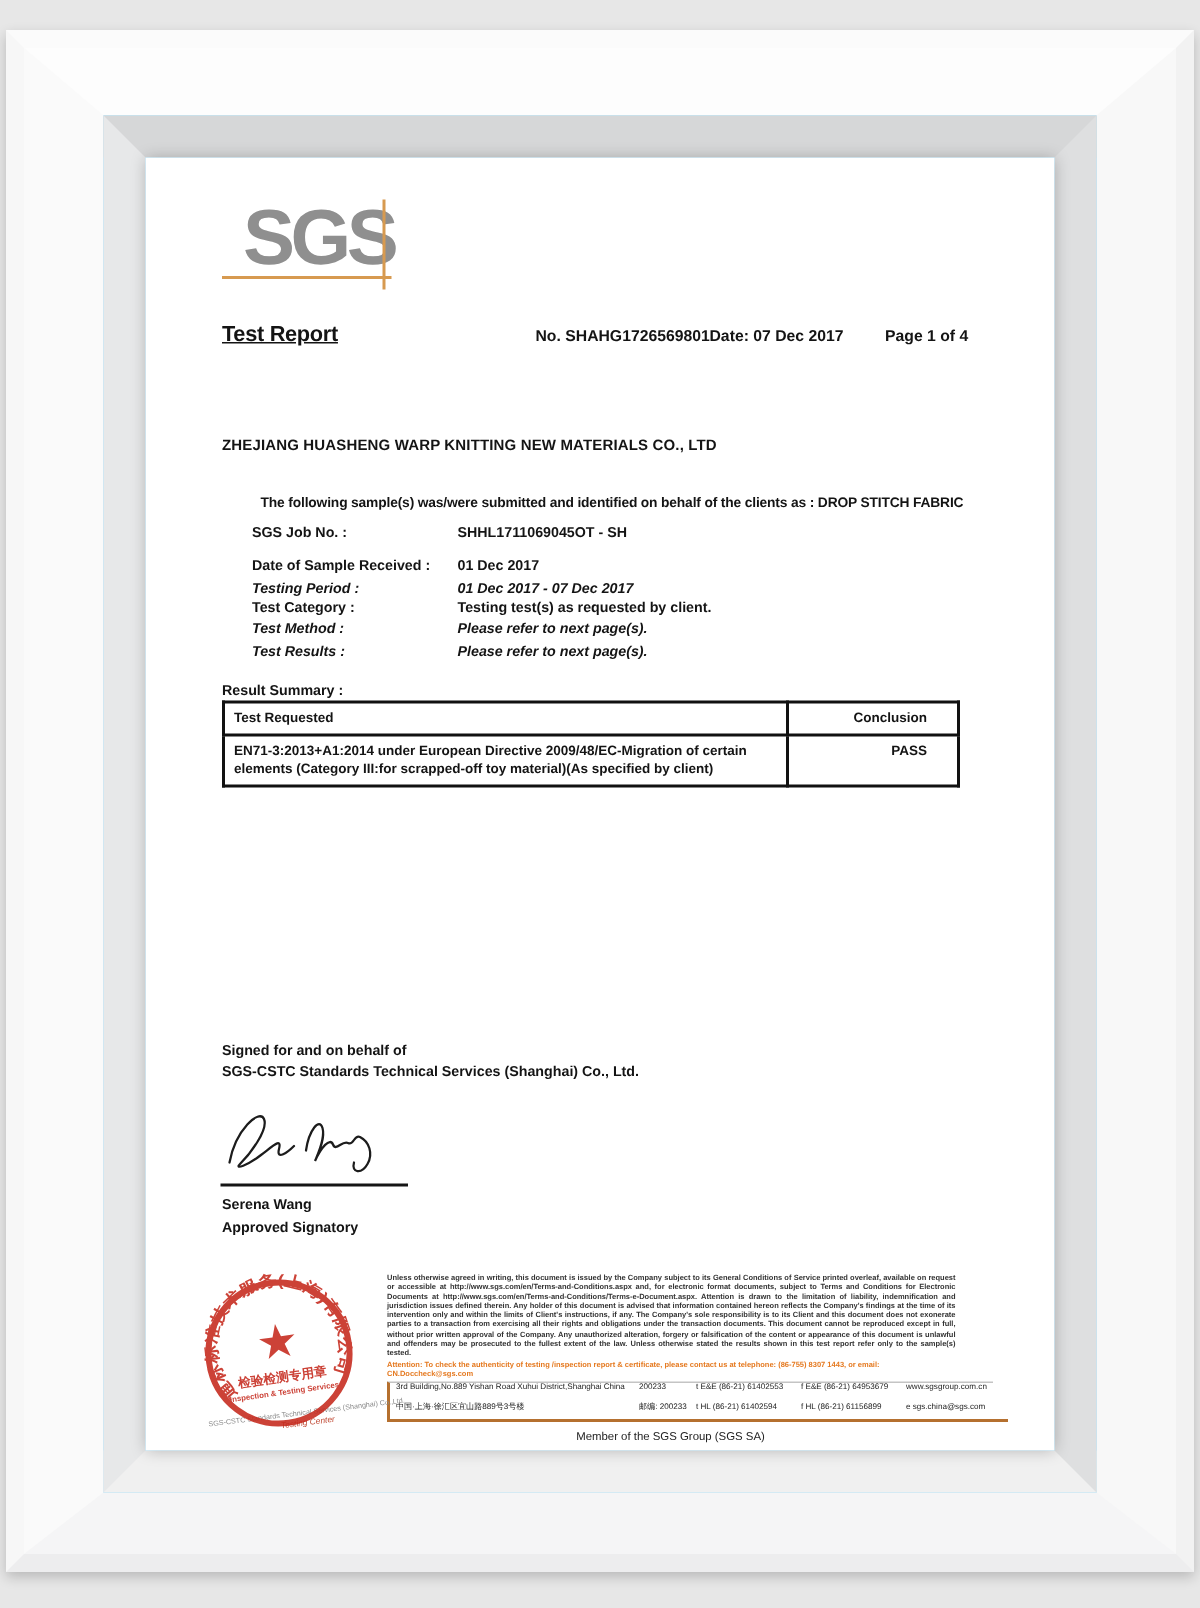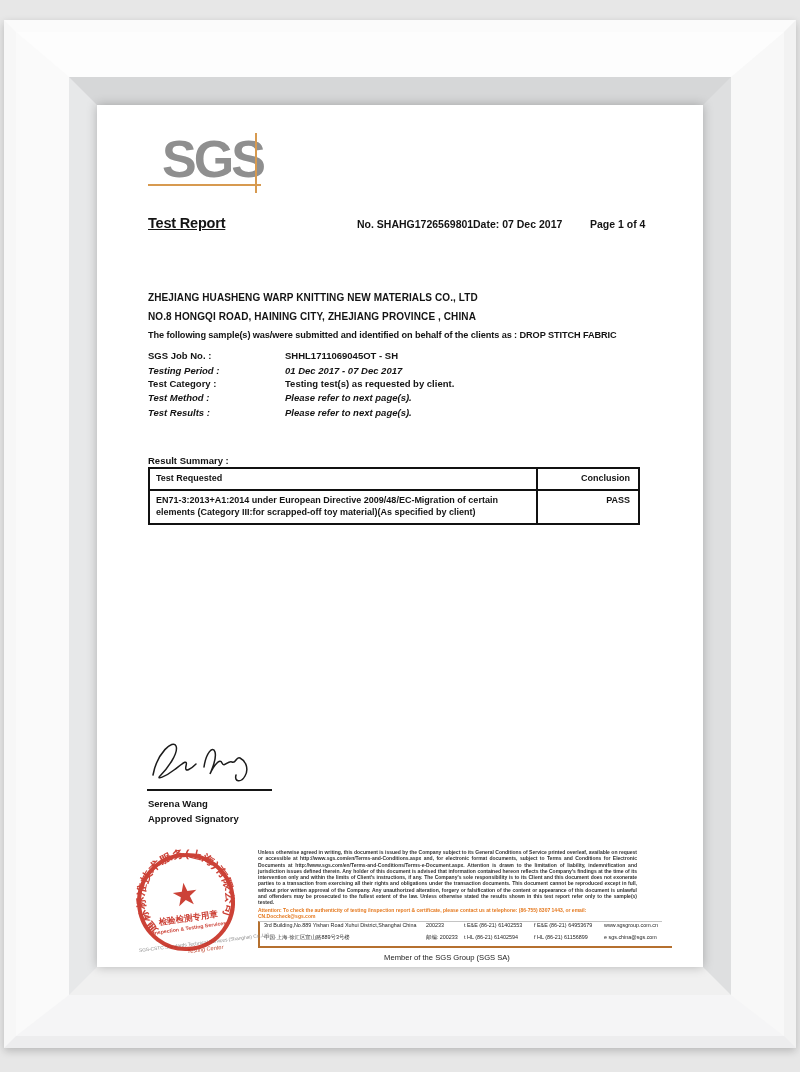--- a/index.html
+++ b/index.html
@@ -19,31 +19,31 @@
              color:#8f8f8f;letter-spacing:-3px;}
   .logo-hline{position:absolute;left:0;top:52px;width:113px;height:2px;background:#d79a50;}
   .logo-vline{position:absolute;left:107px;top:1px;width:2px;height:60px;background:#d79a50;}
   
   .hdr{position:absolute;left:51px;top:110px;width:510px;height:20px;}
   .hdr .title{position:absolute;left:0;top:0;font-size:14.5px;letter-spacing:-0.2px;text-decoration:underline;}
   .hdr .no{position:absolute;left:171px;top:3px;font-size:10.5px;margin-left:38px;}
   .hdr .date{position:absolute;left:325px;top:3px;font-size:10.5px;}
   .hdr .page{position:absolute;left:442px;top:3px;font-size:10.5px;}
   .client{position:absolute;left:51px;top:140px;font-size:10px;line-height:19px;letter-spacing:.1px;margin-top:43px;}
-  .sampleline{position:absolute;left:51px;top:225px;width:520px;font-size:9.2px;letter-spacing:-0.1px;}
+  .sampleline{position:absolute;left:51px;top:225px;width:520px;font-size:9.2px;letter-spacing:-0.1px;text-align:center;}
   .fields{position:absolute;left:51px;top:244px;width:470px;font-size:9.5px;}
-  .frow{display:flex;line-height:13px;}
+  .frow{display:flex;line-height:13px;margin-left:20px;}
   .frow.gap{margin-top:9px;}
   .frow.sm{margin-top:1.5px;font-style:italic;}
   .flabel{width:137px;flex:none;}
   .rsum{position:absolute;left:51px;top:350px;font-size:9.5px;}
   
   .rtable{position:absolute;left:51px;top:362px;width:492px;border-collapse:collapse;
           font-size:9px;line-height:12.5px;}
-  .rtable th,.rtable td{border:2px solid #111;padding:3px 8px 4px 6px;text-align:left;
+  .rtable th,.rtable td{border:2px solid #111;padding:3px 20px 4px 6px;text-align:left;
           font-weight:bold;vertical-align:top;}
   .rtable th.ccol, .rtable td.ccol{width:86px;text-align:right;}
   
   .signedfor{position:absolute;left:51px;top:589px;font-size:9.5px;line-height:14px;}
   .sig-svg{position:absolute;left:50px;top:626px;}
   .sig-rule{position:absolute;left:50px;top:684px;width:125px;height:2px;background:#161616;}
   .signame{position:absolute;left:51px;top:691px;font-size:9.5px;line-height:15px;}
   
   .stamp{position:absolute;left:26px;top:734px;width:126px;height:126px;transform:rotate(-8deg);z-index:3;}
   .stamp-sub{position:absolute;left:18px;top:835px;width:180px;transform:rotate(-7deg);
@@ -82,29 +82,32 @@
 
             <div class="hdr">
               <span class="title">Test Report</span>
               <span class="no">No. SHAHG1726569801</span>
               <span class="date">Date: 07 Dec 2017</span>
               <span class="page">Page 1 of 4</span>
             </div>
 
             <div class="client">
               <div>ZHEJIANG HUASHENG WARP KNITTING NEW MATERIALS CO., LTD</div>
-              <div>NO.8 HONGQI ROAD, HAINING CITY, ZHEJIANG PROVINCE , CHINA</div>
             </div>
 
             <div class="sampleline">The following sample(s) was/were submitted and identified on behalf of the clients as : DROP STITCH FABRIC</div>
 
             <div class="fields">
               <div class="frow">
                 <span class="flabel">SGS Job No. :</span>
                 <span class="fvalue">SHHL1711069045OT - SH</span>
+              </div>
+              <div class="frow gap">
+                <span class="flabel">Date of Sample Received :</span>
+                <span class="fvalue">01 Dec 2017</span>
               </div>
               <div class="frow sm">
                 <span class="flabel">Testing Period :</span>
                 <span class="fvalue">01 Dec 2017 - 07 Dec 2017</span>
               </div>
               <div class="frow">
                 <span class="flabel">Test Category :</span>
                 <span class="fvalue">Testing test(s) as requested by client.</span>
               </div>
               <div class="frow sm">
@@ -125,20 +128,24 @@
                 <th>Test Requested</th>
                 <th class="ccol">Conclusion</th>
               </tr>
               <tr>
                 <td>EN71-3:2013+A1:2014 under European Directive 2009/48/EC-Migration of certain elements (Category III:for scrapped-off toy material)(As specified by client)</td>
                 <td class="ccol">PASS</td>
               </tr>
             </tbody>
               </table>
 
+            <div class="signedfor">
+              <div>Signed for and on behalf of</div>
+              <div>SGS-CSTC Standards Technical Services (Shanghai) Co., Ltd.</div>
+            </div>
             <svg class="sig-svg" width="135" height="56" viewBox="0 0 135 56">
               <path d="M6,44 C10,22 26,8 29,15 C32,22 20,38 13,45 C9,49 18,46 27,39 C35,33 41,27 39,35 C37,43 45,37 49,33" fill="none" stroke="#1c1c1c" stroke-width="1.5" stroke-linecap="round"></path>
               <path d="M57,36 C59,22 66,14 68,21 C70,28 65,38 63,43 C67,34 73,27 75,32 C77,37 81,29 85,31 C89,33 89,25 93,27 C99,30 102,38 98,45 C94,52 87,51 89,44" fill="none" stroke="#1c1c1c" stroke-width="1.5" stroke-linecap="round"></path>
             </svg>
             <div class="sig-rule"></div>
             <div class="signame">
               <div>Serena Wang</div>
               <div>Approved Signatory</div>
             </div>
 

